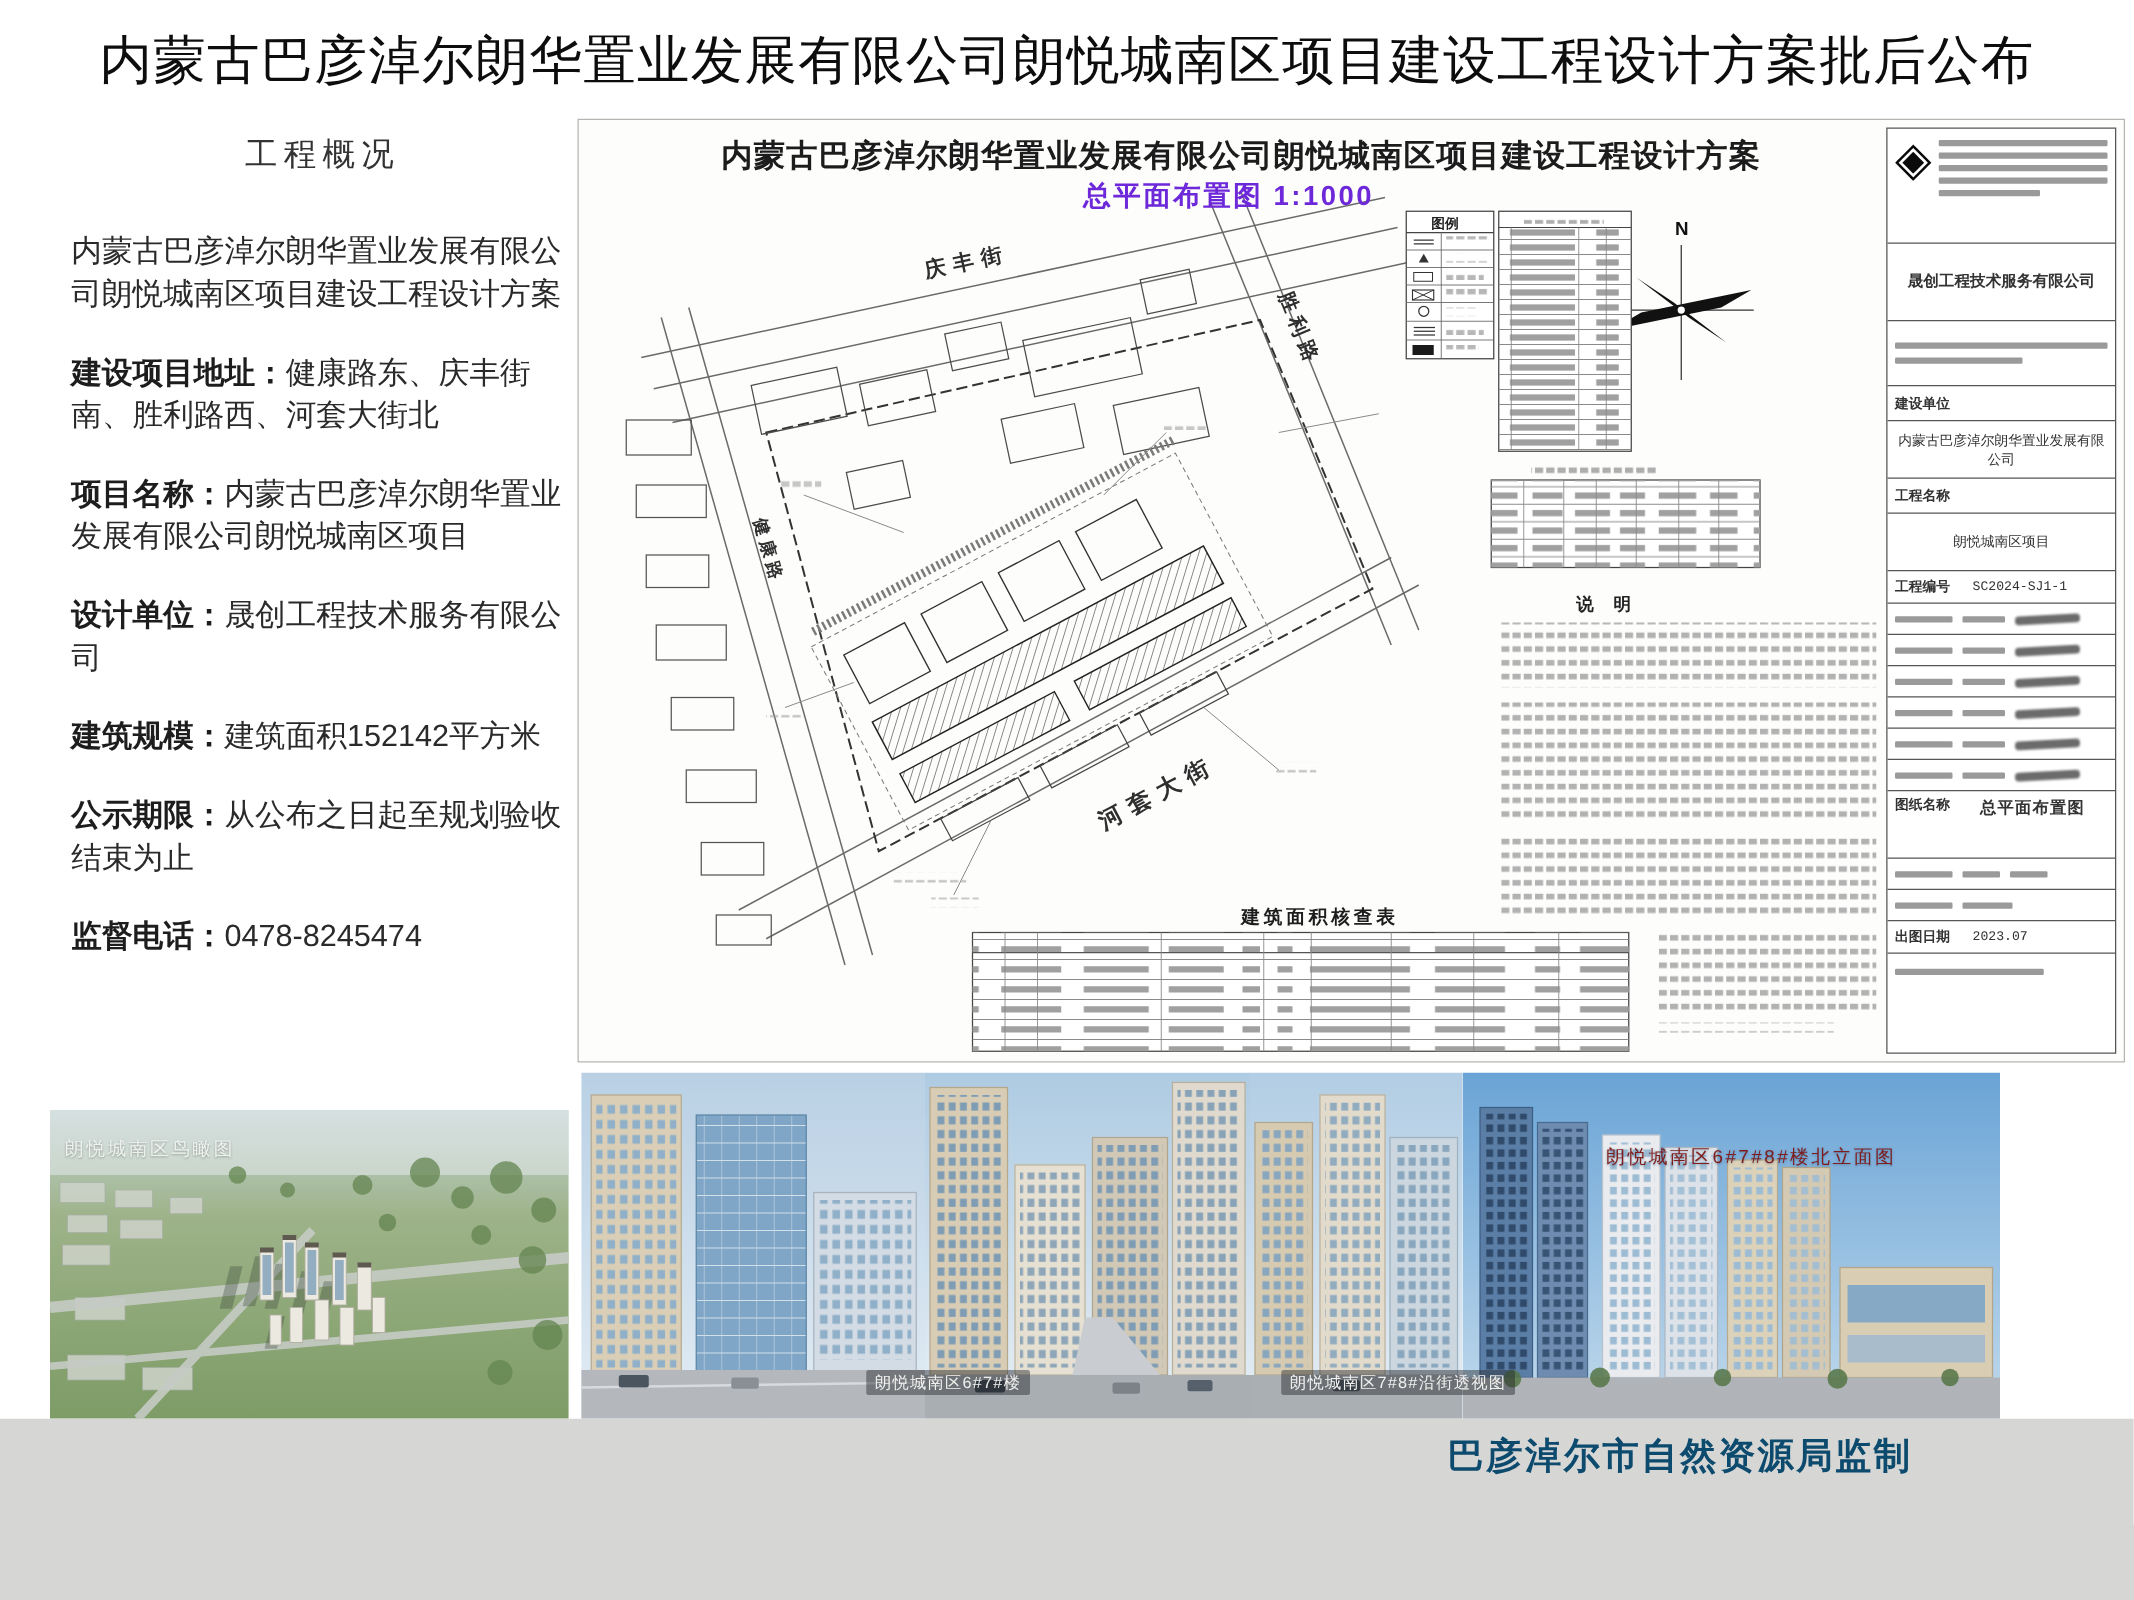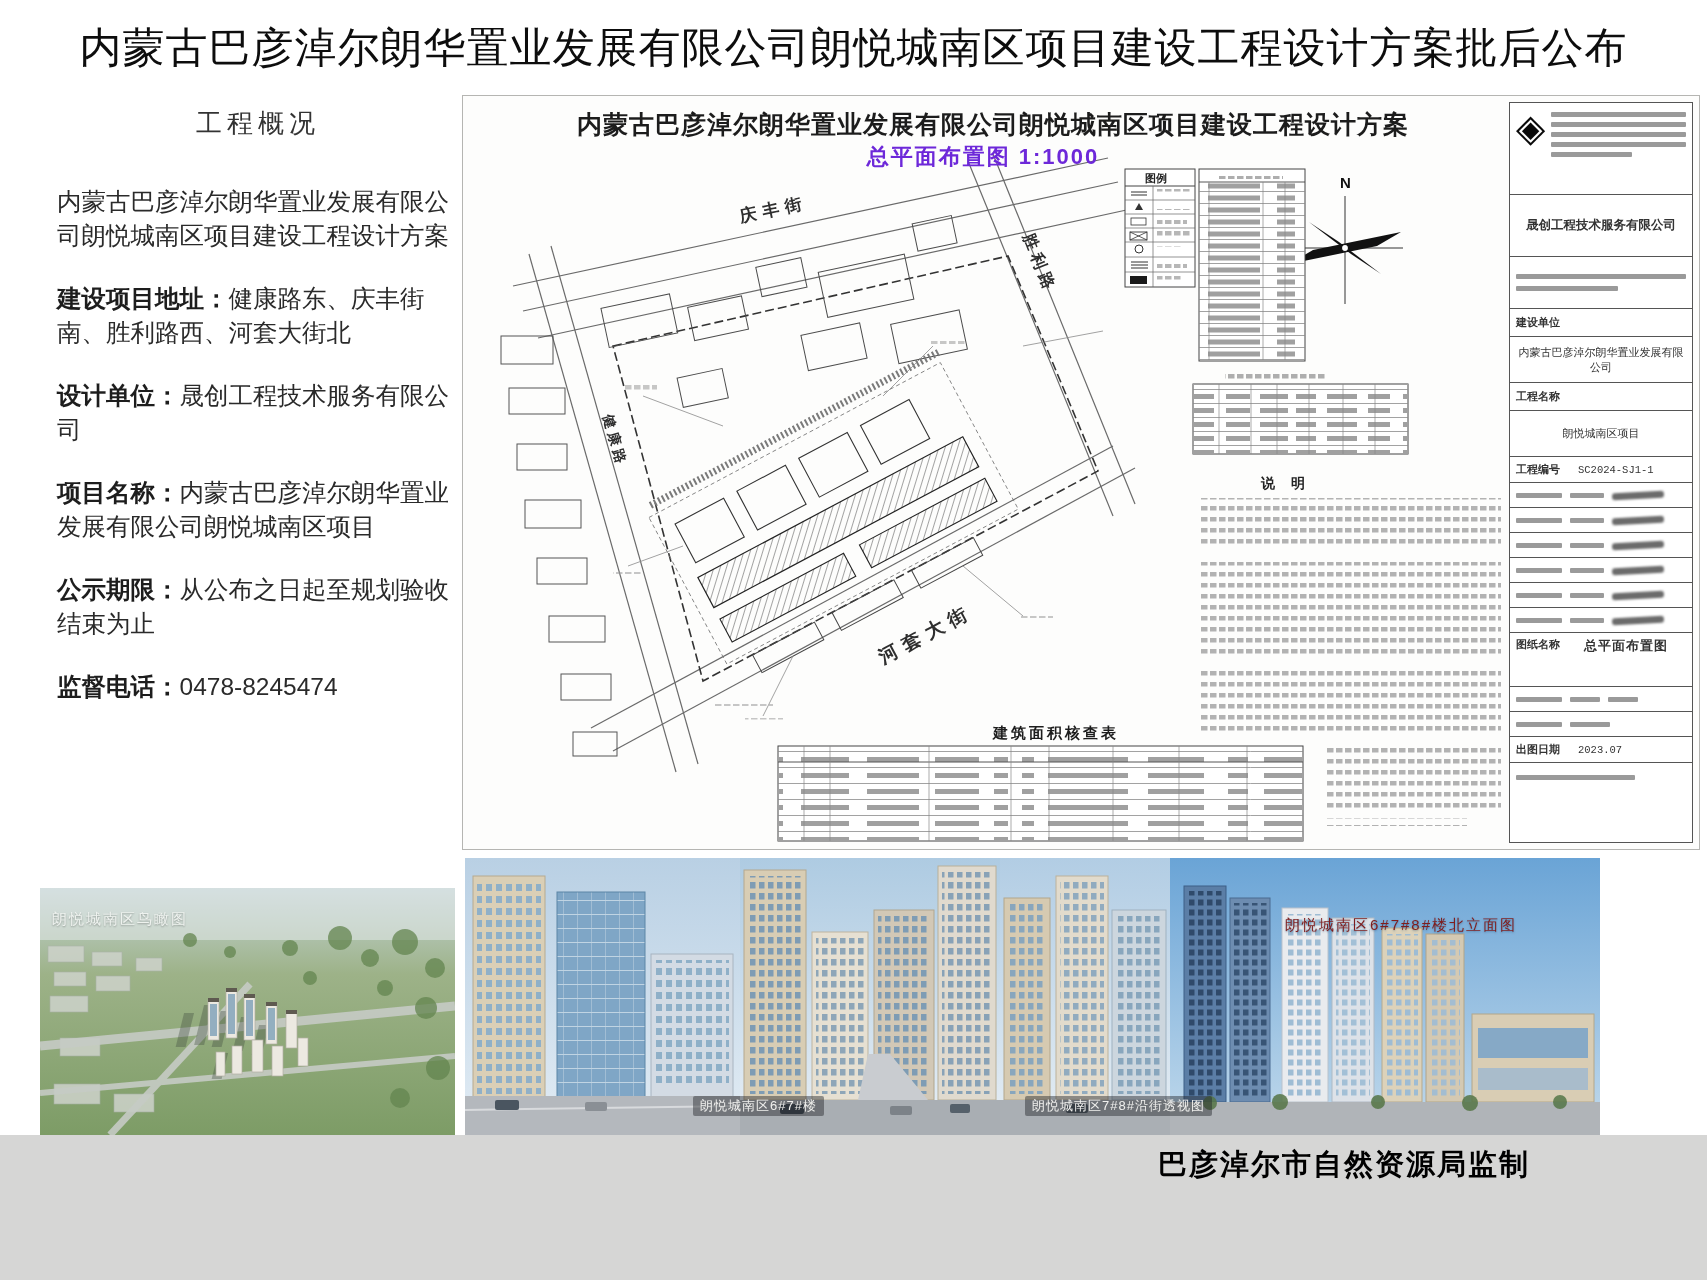--- a/index.html
+++ b/index.html
@@ -69,33 +69,34 @@
     position:absolute;color:#f0f0ee;font-size:13px;letter-spacing:1px;
     background:rgba(35,38,42,.45);padding:1px 7px;border-radius:2px;white-space:nowrap;
   }
   .strip-label.l1{left:228px;top:238px;}
   .strip-label.l2{left:560px;top:238px;}
   .banner-label{
     position:absolute;left:820px;top:58px;color:#7f1d1d;font-size:15px;letter-spacing:2px;
     white-space:nowrap;text-shadow:0 1px 2px rgba(40,80,120,.5);
   }
   .footer-band{position:absolute;left:0;top:1135px;width:1707px;height:145px;background:#d6d6d5;}
-  .footer-credit{position:absolute;left:1158px;top:10px;font-size:29px;font-weight:700;color:#000000;letter-spacing:2px;}
+  .footer-credit{position:absolute;left:1158px;top:10px;font-size:29px;font-weight:700;color:#0c4a6e;letter-spacing:2px;}
 </style>
 </head>
 <body>
 
 <div class="main-title">内蒙古巴彦淖尔朗华置业发展有限公司朗悦城南区项目建设工程设计方案批后公布</div>
 
 <div class="info-panel">
   <div class="info-heading">工程概况</div>
   <div class="info-para">内蒙古巴彦淖尔朗华置业发展有限公司朗悦城南区项目建设工程设计方案</div>
   <div class="info-para"><b>建设项目地址：</b><span>健康路东、庆丰街南、胜利路西、河套大街北</span></div>
+  <div class="info-para"><b>项目名称：</b><span>内蒙古巴彦淖尔朗华置业发展有限公司朗悦城南区项目</span></div>
   <div class="info-para"><b>设计单位：</b><span>晟创工程技术服务有限公司</span></div>
-  <div class="info-para"><b>项目名称：</b><span>内蒙古巴彦淖尔朗华置业发展有限公司朗悦城南区项目</span></div>
+  <div class="info-para"><b>建筑规模：</b><span>建筑面积152142平方米</span></div>
   <div class="info-para"><b>公示期限：</b><span>从公布之日起至规划验收结束为止</span></div>
   <div class="info-para"><b>监督电话：</b><span>0478-8245474</span></div>
 </div>
 
 <div class="drawing-panel">
 
   <svg class="plan-svg" width="1236" height="753" viewBox="0 0 1236 753">
     <defs>
       <pattern id="hatch" patternUnits="userSpaceOnUse" width="6" height="6" patternTransform="rotate(45)">
         <line x1="0" y1="0" x2="0" y2="6" stroke="#4a4a4a" stroke-width="1"></line>

